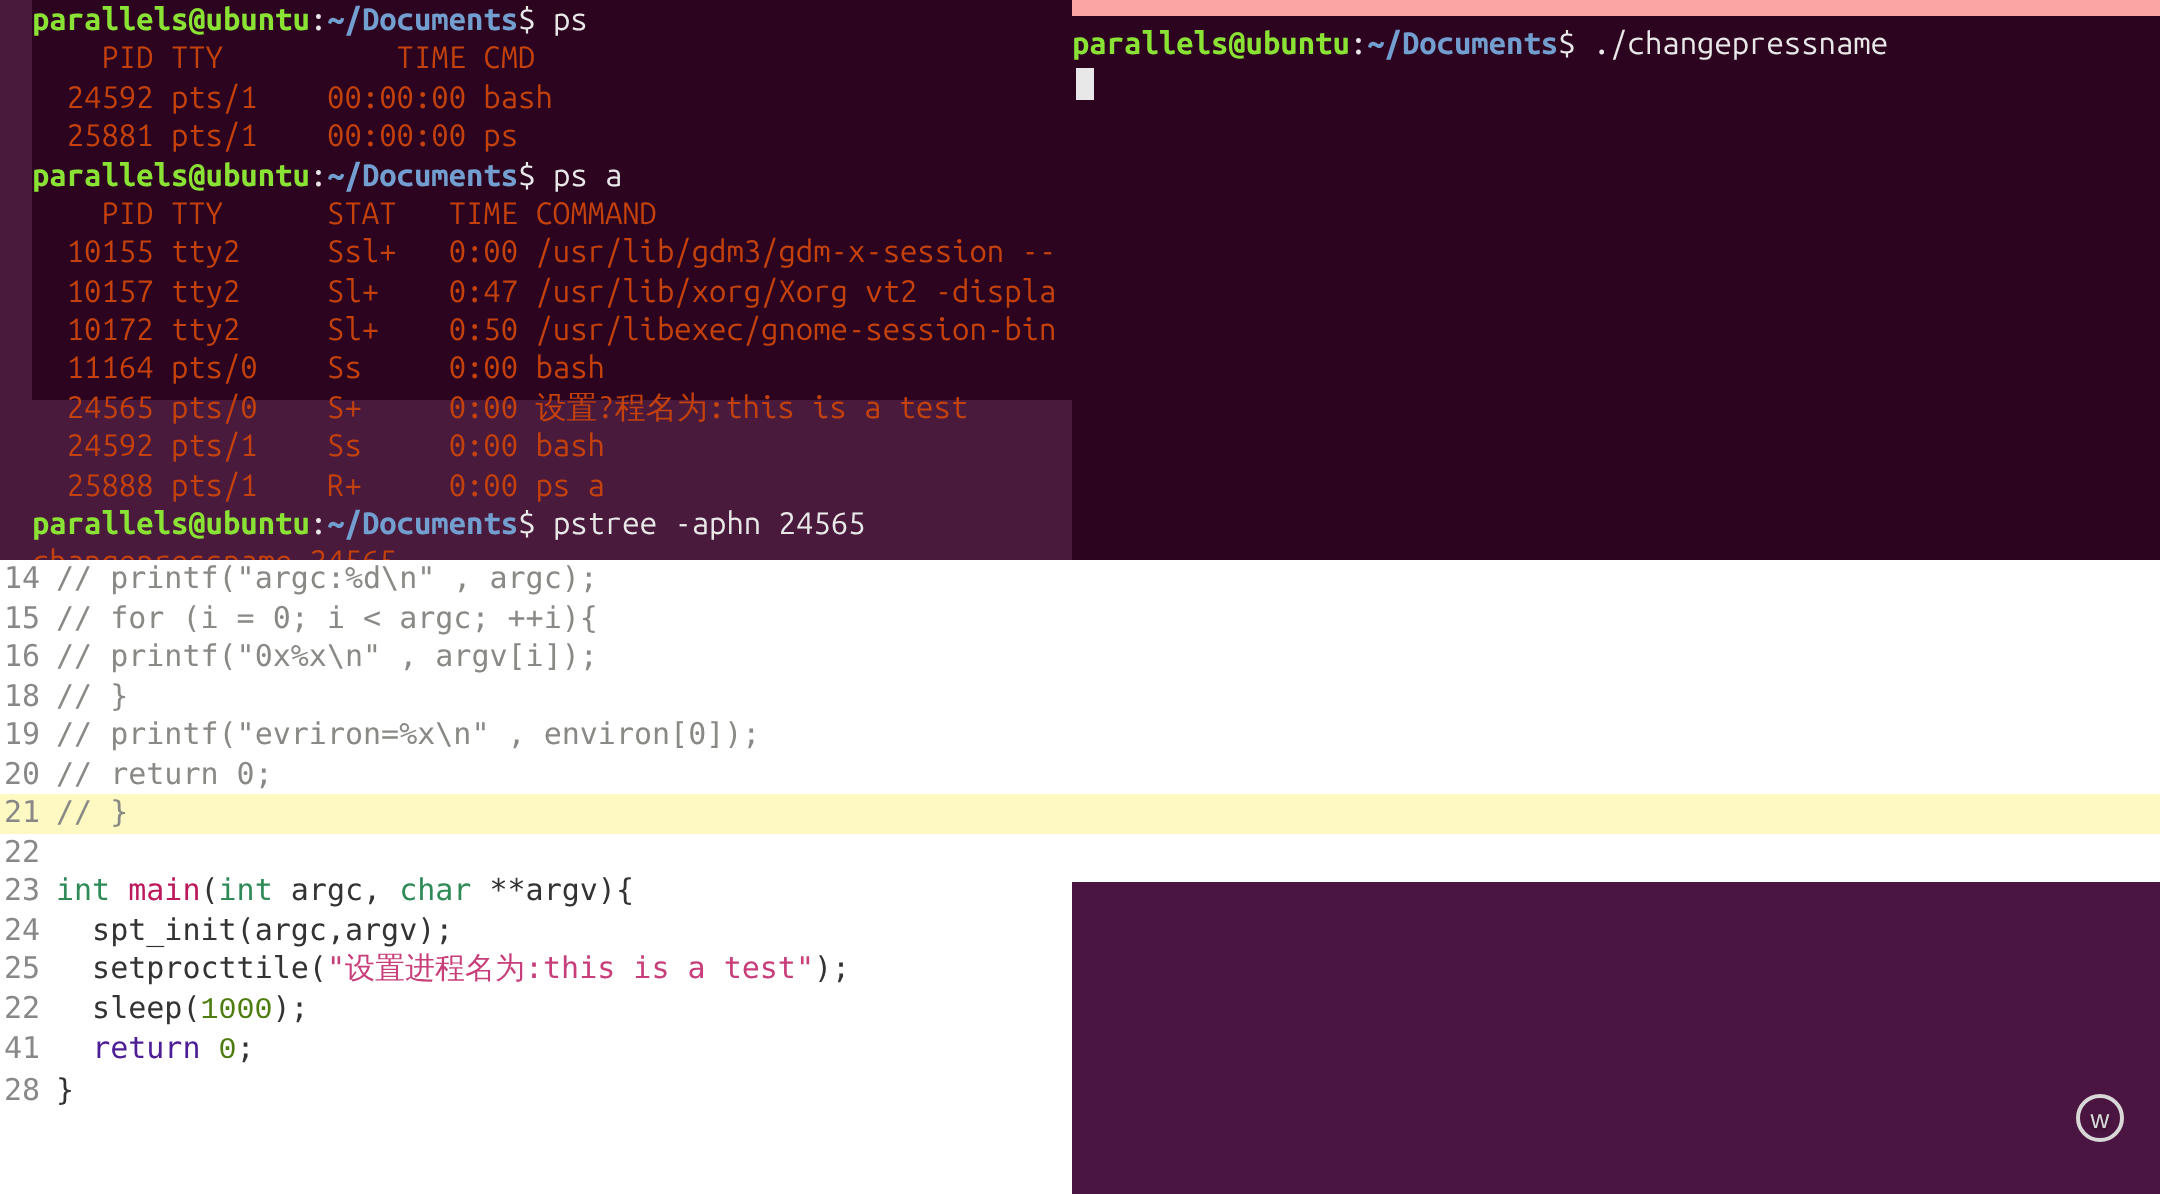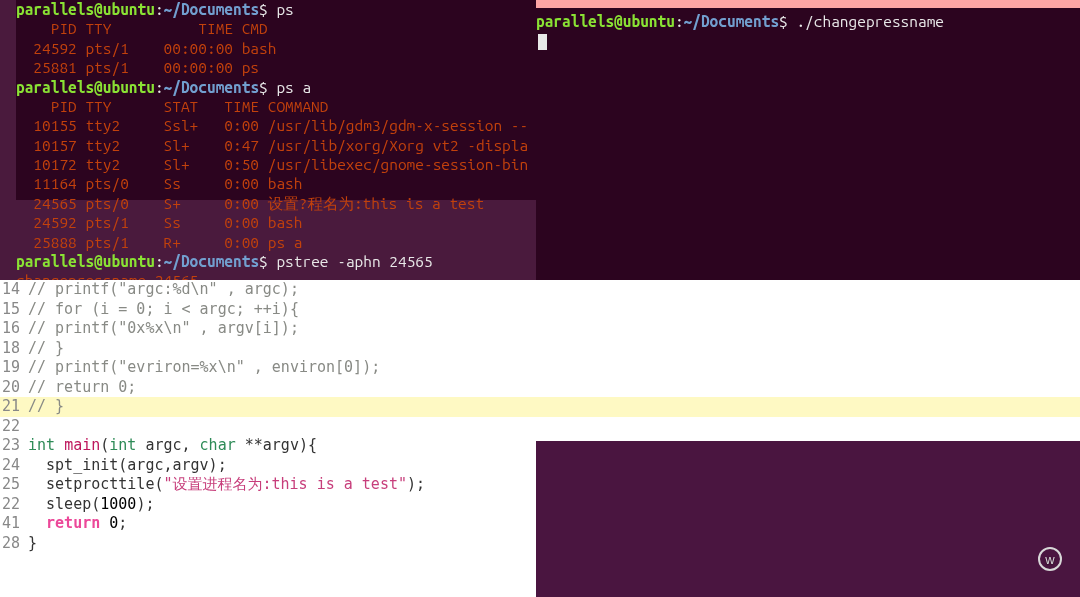--- a/index.html
+++ b/index.html
@@ -52,25 +52,25 @@
     width: 24px;
     text-align: right;
     color: #888;
     padding-right: 4px;
     user-select: none;
     font-weight: normal;
   }
   .code { white-space: pre; color: #333; padding-left: 4px; }
   .hl-line { background: #fef9c3; width: 100%; }
   .c-comment { color: #888a85; }
-  .c-keyword { color: #ec4899; font-weight: bold; }
+  .c-keyword { color: #4c1d95; font-weight: normal; }
   .c-type { color: #2e8b57; font-weight: normal; }
   .c-ident { color: #be185d; }
   .c-string { color: #c73e7b; }
-  .c-num { color: #000000; }
+  .c-num { color: #4d7c0f; font-family: Liberation Mono, monospace; }
   .overlay-desktop {
     position: absolute;
     left: 536px; top: 441px;
     width: 544px; height: 156px;
     background: #4a1540;
   }
   .watermark {
     position: absolute;
     right: 18px; bottom: 26px;
     color: #d8d8d8;

